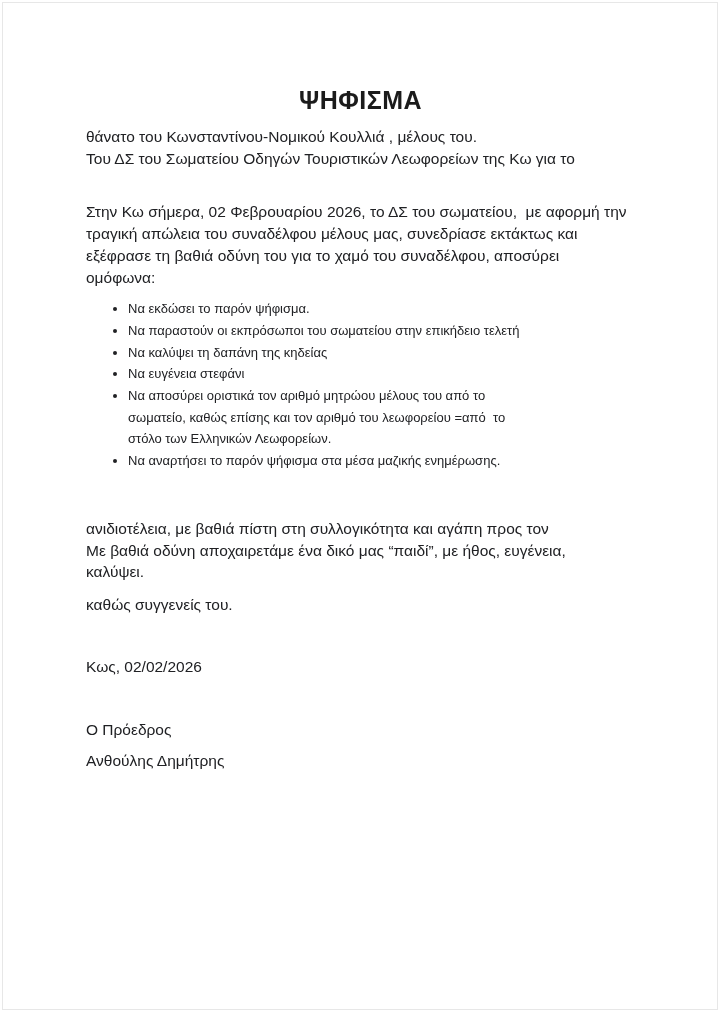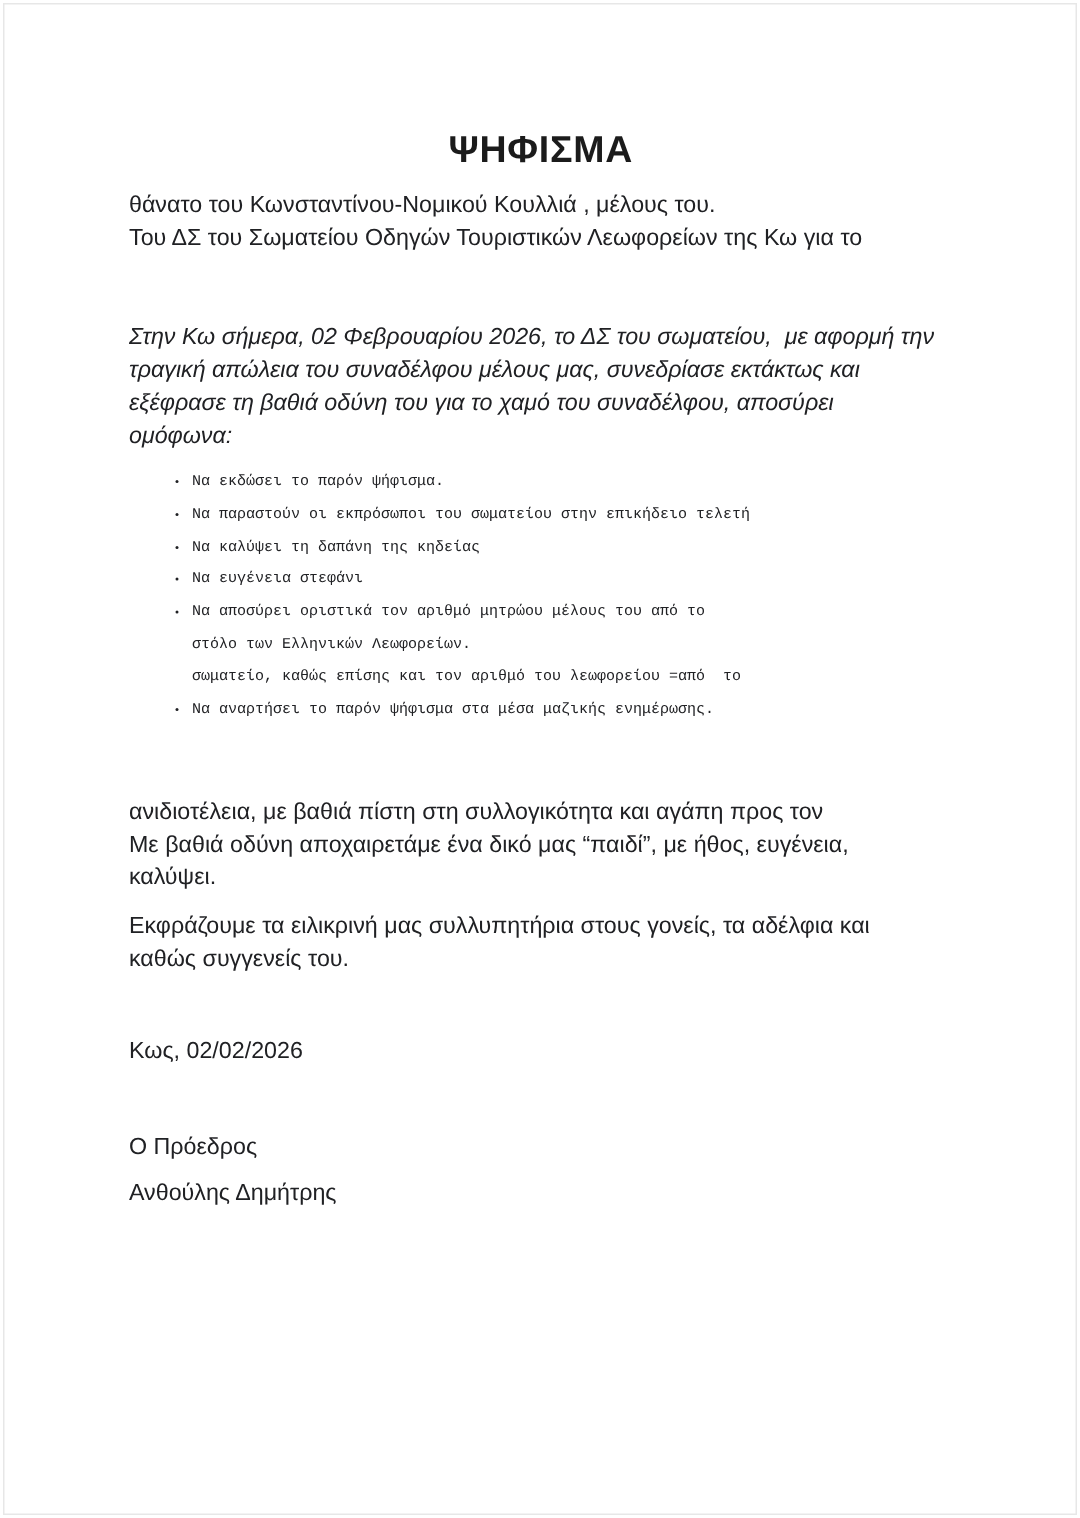--- a/index.html
+++ b/index.html
@@ -33,30 +33,29 @@
     color: #1b1b1b;
     letter-spacing: 0.5px;
   }
   .para {
     font-size: 15.5px;
     line-height: 21.7px;
     margin: 0;
   }
   .line { white-space: pre; }
   .intro       { margin-top: 11px; }
-  .preamble    { margin-top: 45px; font-style: italic; }
+  .preamble    { margin-top: 32px; }
   ul.resolutions {
     margin: 10px 0 0 0;
     padding: 0 0 0 42px;
     list-style: disc outside;
   }
   ul.resolutions li {
-    font-size: 10px;
+    font-size: 13px;
     line-height: 21.7px;
-    font-family: Liberation Mono, monospace;
   }
   .farewell    { margin-top: 46px; }
   .condolences { margin-top: 11px; }
   .date        { margin-top: 40px; }
   .role        { margin-top: 42px; }
   .name        { margin-top: 9px; }
 </style>
 </head>
 <body>
 
@@ -84,36 +83,35 @@
       <div class="line">Να παραστούν οι εκπρόσωποι του σωματείου στην επικήδειο τελετή</div>
     </li>
     <li>
       <div class="line">Να καλύψει τη δαπάνη της κηδείας</div>
     </li>
     <li>
       <div class="line">Να ευγένεια στεφάνι</div>
     </li>
     <li>
       <div class="line">Να αποσύρει οριστικά τον αριθμό μητρώου μέλους του από το</div>
+      <div class="line">σωματείο, καθώς επίσης και τον αριθμό του λεωφορείου =από  το</div>
       <div class="line">στόλο των Ελληνικών Λεωφορείων.</div>
-      <div class="line">σωματείο, καθώς επίσης και τον αριθμό του λεωφορείου =από  το</div>
     </li>
     <li>
       <div class="line">Να αναρτήσει το παρόν ψήφισμα στα μέσα μαζικής ενημέρωσης.</div>
     </li>
   </ul>
 
   <div class="para farewell">
     <div class="line">ανιδιοτέλεια, με βαθιά πίστη στη συλλογικότητα και αγάπη προς τον</div>
     <div class="line">Με βαθιά οδύνη αποχαιρετάμε ένα δικό μας “παιδί”, με ήθος, ευγένεια,</div>
     <div class="line">καλύψει.</div>
   </div>
 
   <div class="para condolences">
-    <div class="line">Εκφράζουμε τα ειλικρινή μας συλλυπητήρια στους γονείς, τα αδέλφια και</div>
     <div class="line">καθώς συγγενείς του.</div>
   </div>
 
   <div class="para date line">Κως, 02/02/2026</div>
 
   <div class="para role line">Ο Πρόεδρος</div>
   <div class="para name line">Ανθούλης Δημήτρης</div>
 
 </div>
 

